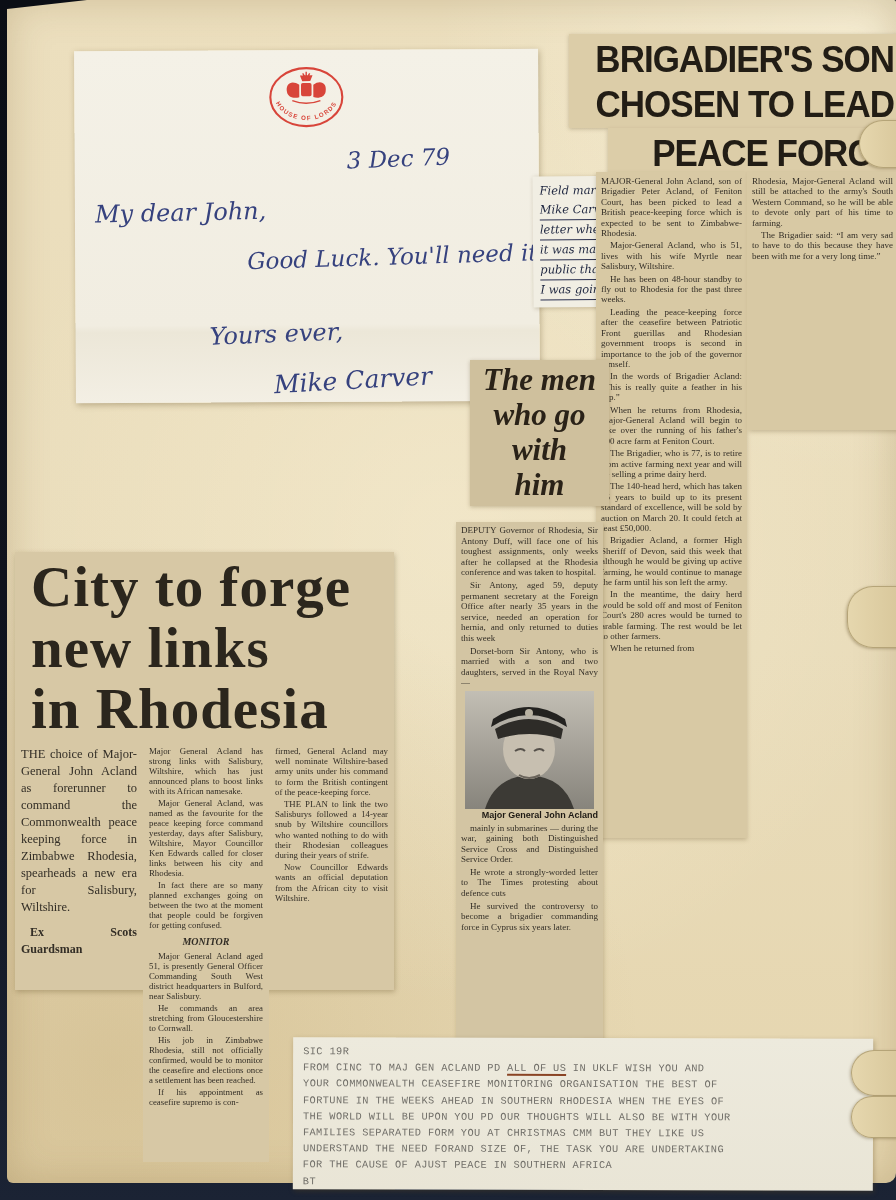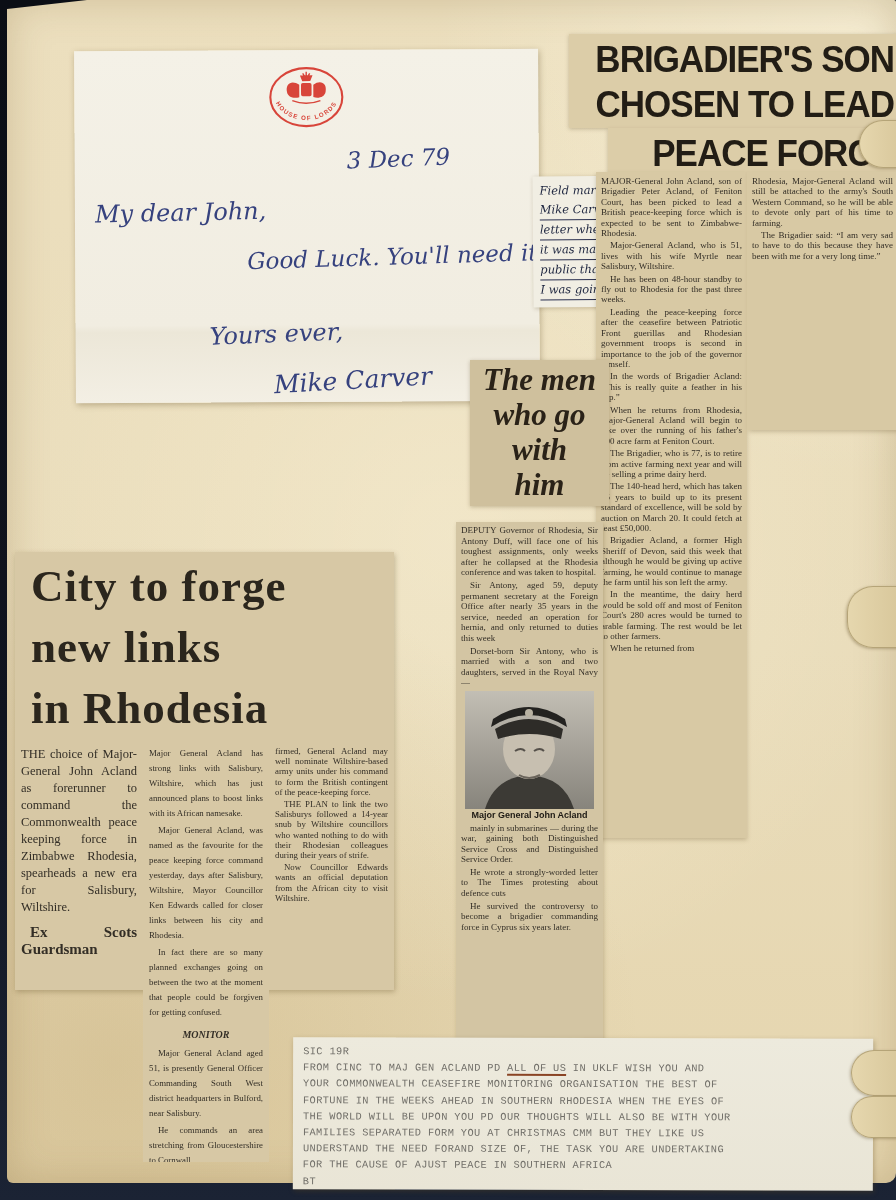--- a/index.html
+++ b/index.html
@@ -66,32 +66,32 @@
   
   .men-h{position:absolute;left:450px;top:360px;width:139px;height:146px;background:#cfc09d;
     box-shadow:0 1px 4px rgba(90,70,30,.3);text-align:center;padding-top:2px;box-sizing:border-box;margin-left:13px;}
   .men-h .hl{font-family:"Liberation Serif",serif;font-style:italic;font-weight:700;
     font-size:31px;line-height:35px;color:#2a2218;}
   .men-body{position:absolute;left:449px;top:522px;width:147px;height:558px;background:#d3c5a3;
     box-shadow:1px 2px 4px rgba(90,70,30,.25);padding:3px 5px;box-sizing:border-box;
     font-size:9px;line-height:10.6px;overflow:hidden;}
   .photo{width:129px;height:118px;margin:3px auto 1px;display:block;}
   .photo-caption{font-family:"Liberation Sans",sans-serif;font-weight:700;font-size:9px;
-    text-align:center;margin:1px 0 4px;color:#1e1a14;text-indent:0 !important;}
+    text-align:right;margin:1px 0 4px;color:#1e1a14;text-indent:0 !important;}
   
   .city-paper{position:absolute;left:8px;top:552px;width:379px;height:438px;background:#d7c8a5;
     box-shadow:1px 2px 5px rgba(90,70,30,.3);}
   .city-h{position:absolute;left:12px;top:556px;width:372px;height:184px;padding-left:12px;box-sizing:border-box;}
-  .city-h .hl{font-family:"Liberation Serif",serif;font-weight:700;font-size:45px;line-height:61px;
+  .city-h .hl{font-family:"Liberation Serif",serif;font-weight:700;font-size:57px;line-height:61px;
     color:#2b261d;letter-spacing:1px;white-space:nowrap;}
   .city-body{position:absolute;left:8px;top:742px;width:379px;display:flex;}
   .city-col{box-sizing:border-box;padding:4px 6px;overflow:hidden;}
   .city-col1{width:128px;height:246px;font-size:12.5px;line-height:17px;}
-  .city-col1 .byline{font-weight:700;font-size:15px;margin-top:8px;text-indent:9px;}
-  .city-col2{width:126px;height:420px;font-size:8.8px;line-height:15px;background:#d7c8a5;}
+  .city-col1 .byline{font-weight:700;font-size:12px;margin-top:8px;text-indent:9px;}
+  .city-col2{width:126px;height:420px;font-size:8.8px;line-height:10px;background:#d7c8a5;}
   .city-col3{width:125px;height:226px;font-size:8.8px;line-height:10.2px;}
   .subhead{font-family:"Liberation Serif",serif;font-style:italic;font-weight:700;font-size:10px;
     text-align:center;margin:7px 0 4px;text-indent:0 !important;}
   
   .telegram{
     position:absolute;left:286px;top:1038px;width:580px;height:152px;
     background:linear-gradient(180deg,#edeadd 0%,#e9e5d6 100%);
     box-shadow:1px 2px 5px rgba(90,70,30,.35);
     padding:6px 10px;box-sizing:border-box;transform:rotate(.15deg);
     font-family:"Liberation Mono",monospace;font-size:10.3px;line-height:16.2px;
@@ -212,20 +212,21 @@
       <p>THE choice of Major-General John Acland as forerunner to command the Commonwealth peace keeping force in Zimbabwe Rhodesia, spearheads a new era for Salisbury, Wiltshire.</p>
       <div class="byline">Ex Scots Guardsman</div>
     </div>
     <div class="city-col city-col2">
       <p>Major General Acland has strong links with Salisbury, Wiltshire, which has just announced plans to boost links with its African namesake.</p>
       <p>Major General Acland, was named as the favourite for the peace keeping force command yesterday, days after Salisbury, Wiltshire, Mayor Councillor Ken Edwards called for closer links between his city and Rhodesia.</p>
       <p>In fact there are so many planned exchanges going on between the two at the moment that people could be forgiven for getting confused.</p>
       <div class="subhead">MONITOR</div>
       <p>Major General Acland aged 51, is presently General Officer Commanding South West district headquarters in Bulford, near Salisbury.</p>
       <p>He commands an area stretching from Gloucestershire to Cornwall.</p>
+      <p>His job in Zimbabwe Rhodesia, still not officially confirmed, would be to monitor the ceasefire and elections once a settlement has been reached.</p>
       <p>If his appointment as ceasefire supremo is con-</p>
     </div>
     <div class="city-col city-col3">
       <p>firmed, General Acland may well nominate Wiltshire-based army units under his command to form the British contingent of the peace-keeping force.</p>
       <p>THE PLAN to link the two Salisburys followed a 14-year snub by Wiltshire councillors who wanted nothing to do with their Rhodesian colleagues during their years of strife.</p>
       <p>Now Councillor Edwards wants an official deputation from the African city to visit Wiltshire.</p>
     </div>
   </div>
 
   <div class="telegram">

